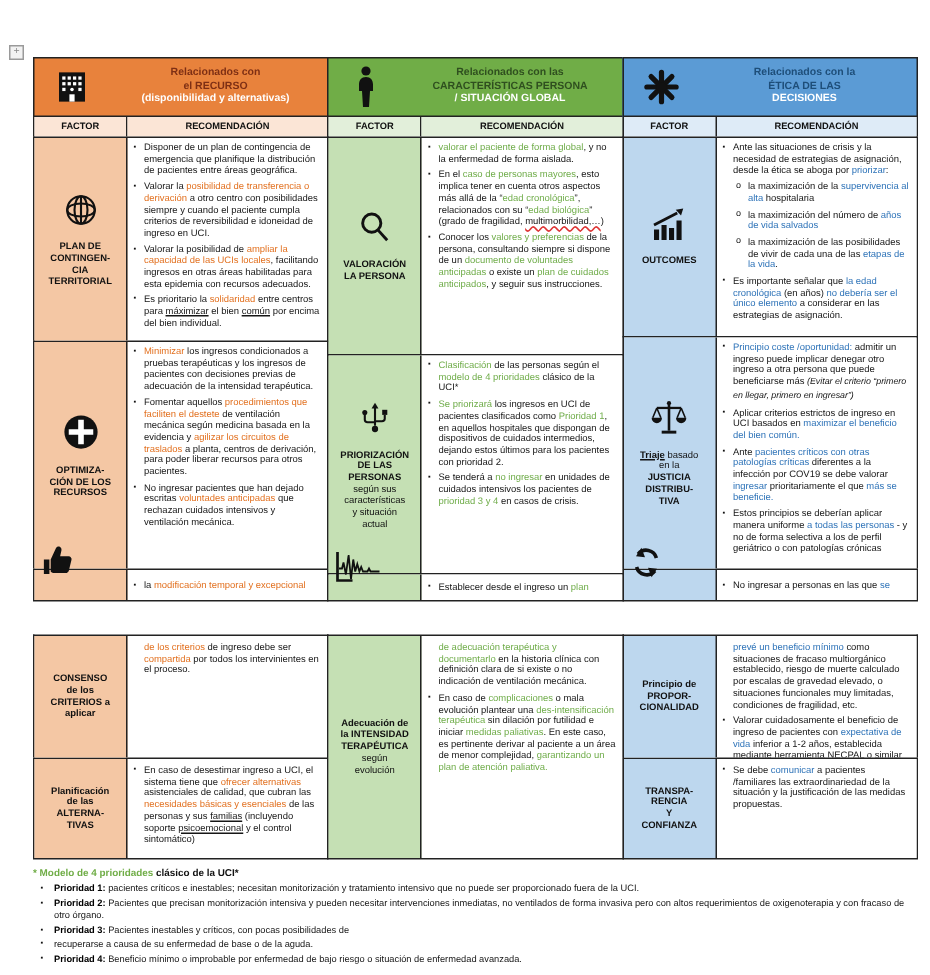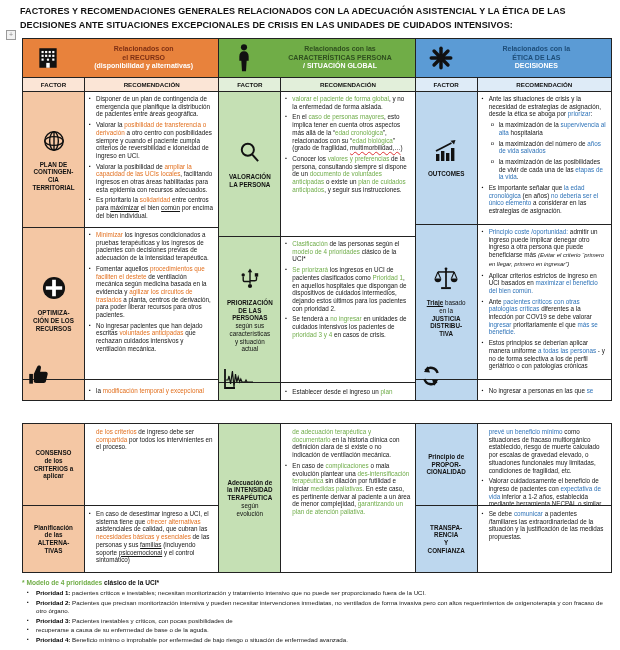--- a/index.html
+++ b/index.html
@@ -58,21 +58,20 @@
   .fh{font-size:6.6px;font-weight:bold;margin-bottom:3px;color:#111;}
   .foot .item{margin-bottom:1.5px;}
   .foot .item .mk{flex:0 0 14px;padding-left:5px;box-sizing:border-box;}
   .foot .item .tx{font-size:6.2px;line-height:8.2px;}
   .foot .item .tx .bd{color:#000;}
 </style>
 </head>
 <body>
 
 <div class="page">
-  <div class="title">FACTORES Y RECOMENDACIONES GENERALES RELACIONADOS CON LA ADECUACIÓN ASISTENCIAL Y LA ÉTICA DE LAS DECISIONES ANTE SITUACIONES EXCEPCIONALES DE CRISIS EN LAS UNIDADES DE CUIDADOS INTENSIVOS:</div>
   <div class="handle">+</div>
   <div class="tbl" id="sec1">
       <div class="grp g0" style="--hdr: #E8823C; --hdrtx: #7E2F14; --sub: #FBE5D6; --fac: #F4C7A4; --acc: #E2701F;">
         <div class="ghead">
           <span class="gicon">
             <svg width="26" height="26" viewBox="0 0 24 24">
               <rect x="4" y="3" width="16" height="18" fill="#111"></rect>
               <g fill="#fff">
                 <rect x="6" y="5.5" width="2" height="2"></rect>
                 <rect x="9.3" y="5.5" width="2" height="2"></rect>

